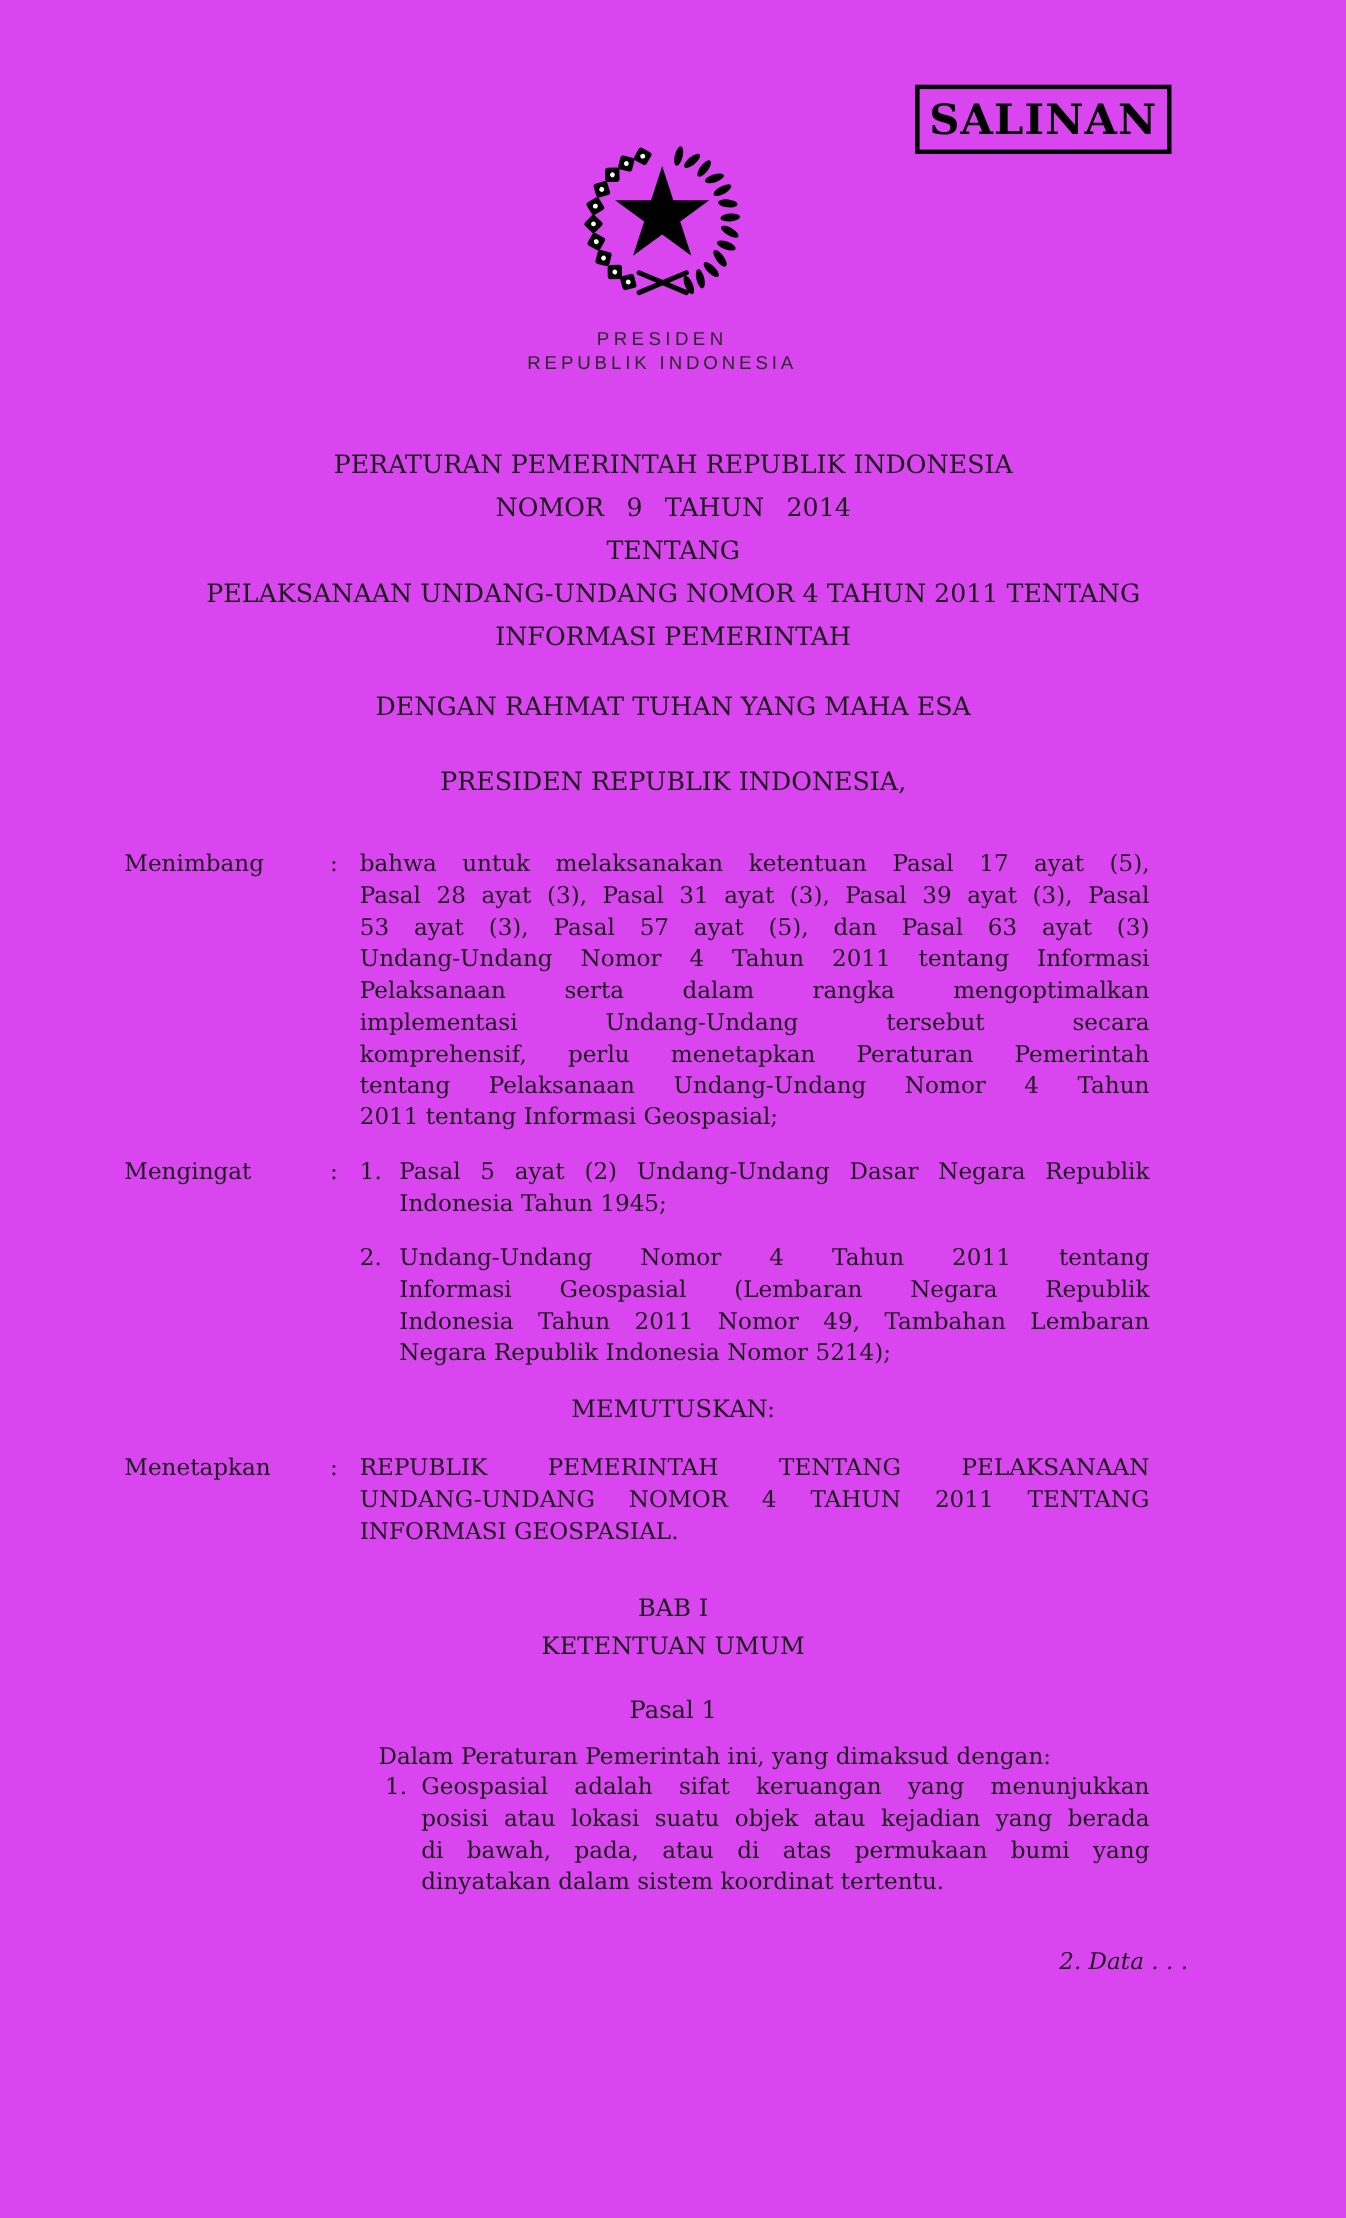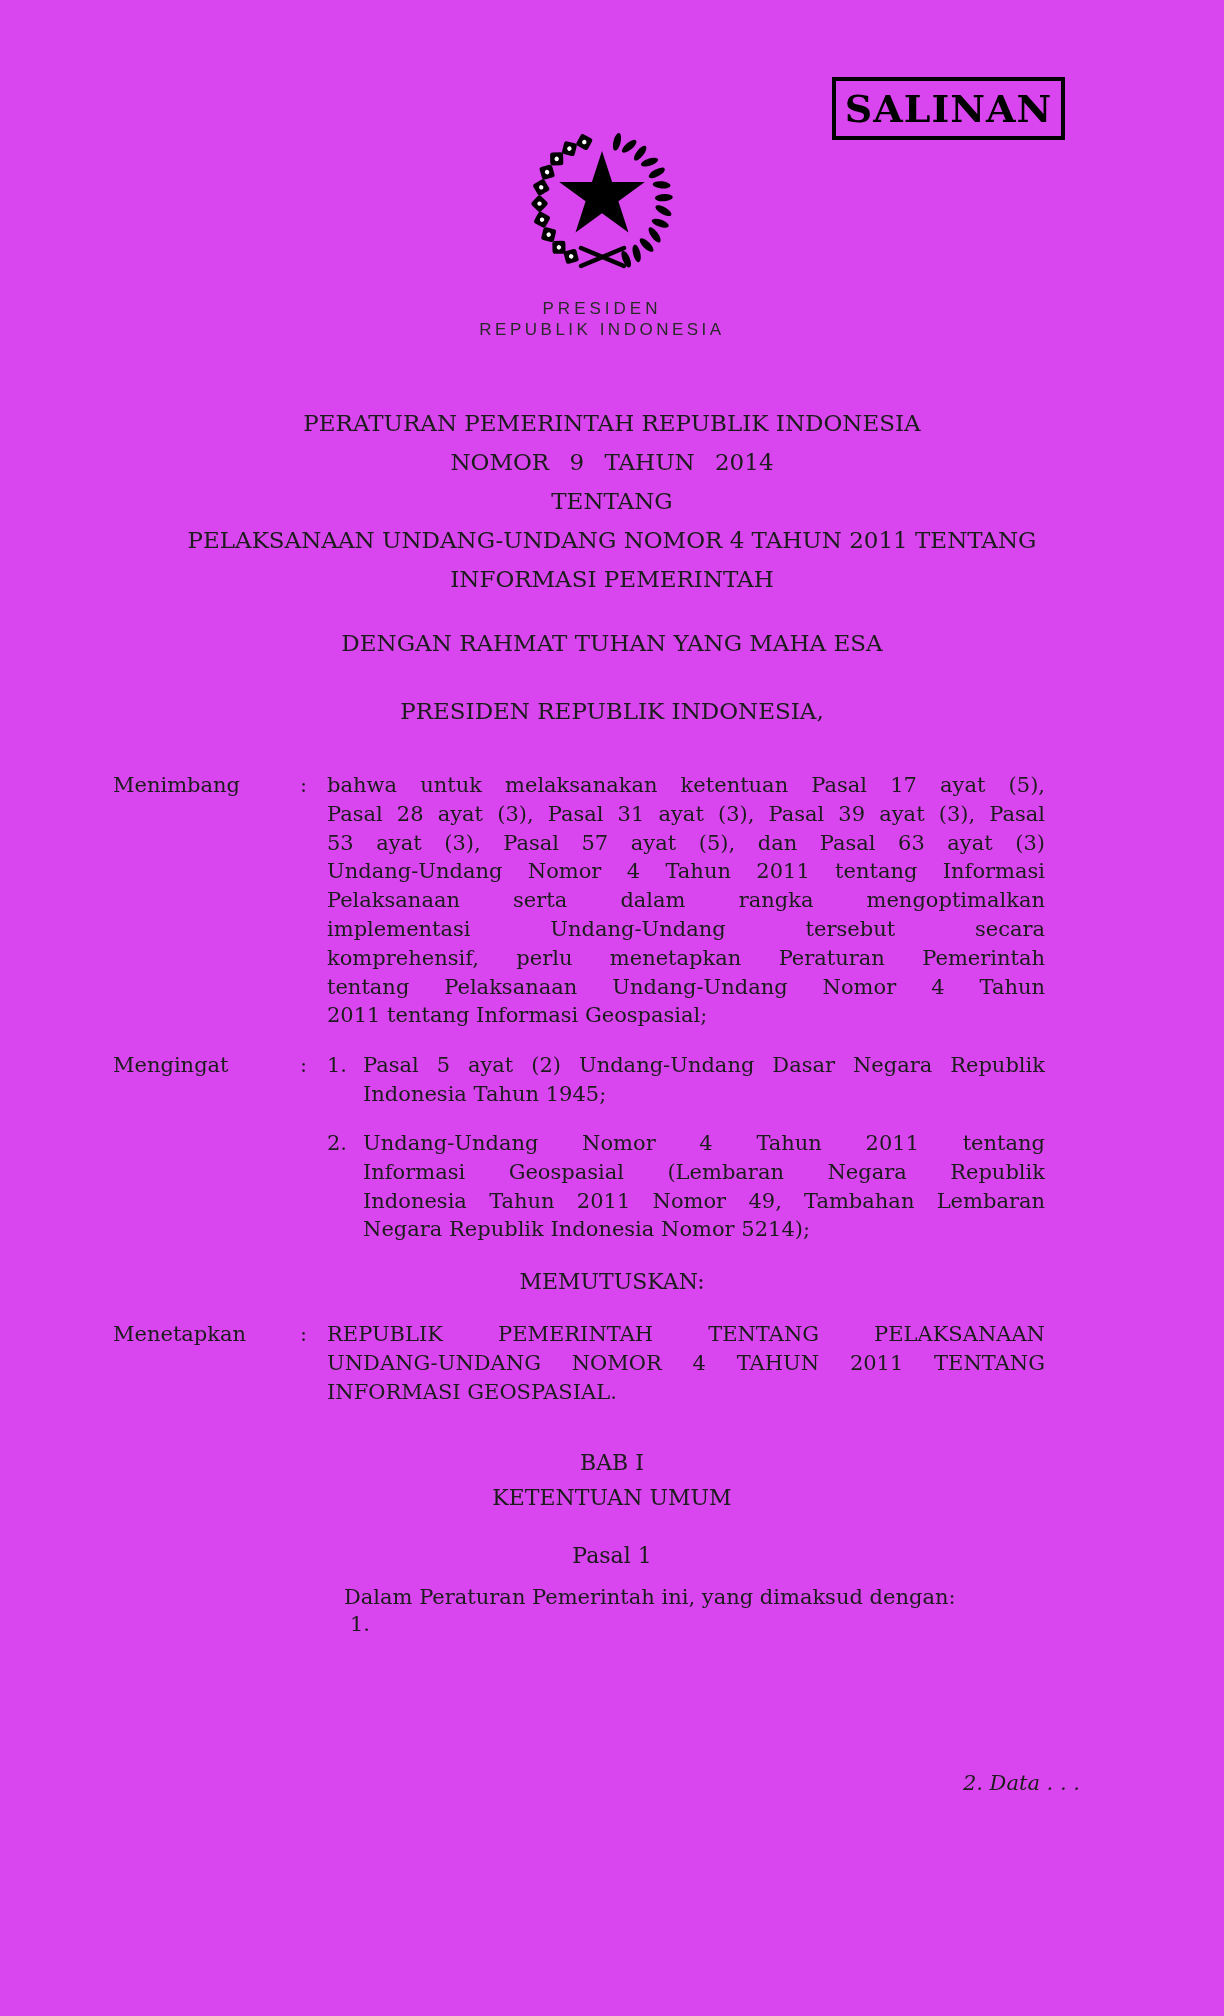--- a/index.html
+++ b/index.html
@@ -218,16 +218,22 @@
       <div class="tline">UNDANG-UNDANG NOMOR 4 TAHUN 2011 TENTANG</div>
       <div class="tline last">INFORMASI GEOSPASIAL.</div>
     </div>
 
   <div id="bab-number" class="abs heading">BAB I</div>
   <div id="bab-title" class="abs heading">KETENTUAN UMUM</div>
   <div id="pasal-number" class="abs heading">Pasal 1</div>
 
   <div id="pasal-intro" class="abs body-txt">Dalam Peraturan Pemerintah ini, yang dimaksud dengan:</div>
   <div id="pasal-item1-num" class="abs body-txt">1.</div>
+  <div id="pasal-item1-body" class="abs body-txt jlines">
+      <div class="tline">Geospasial adalah sifat keruangan yang menunjukkan</div>
+      <div class="tline">posisi atau lokasi suatu objek atau kejadian yang berada</div>
+      <div class="tline">di bawah, pada, atau di atas permukaan bumi yang</div>
+      <div class="tline last">dinyatakan dalam sistem koordinat tertentu.</div>
+    </div>
 
   <div id="catchword" class="abs body-txt">2. Data . . .</div>
 
 </div>
 
 </body></html>

